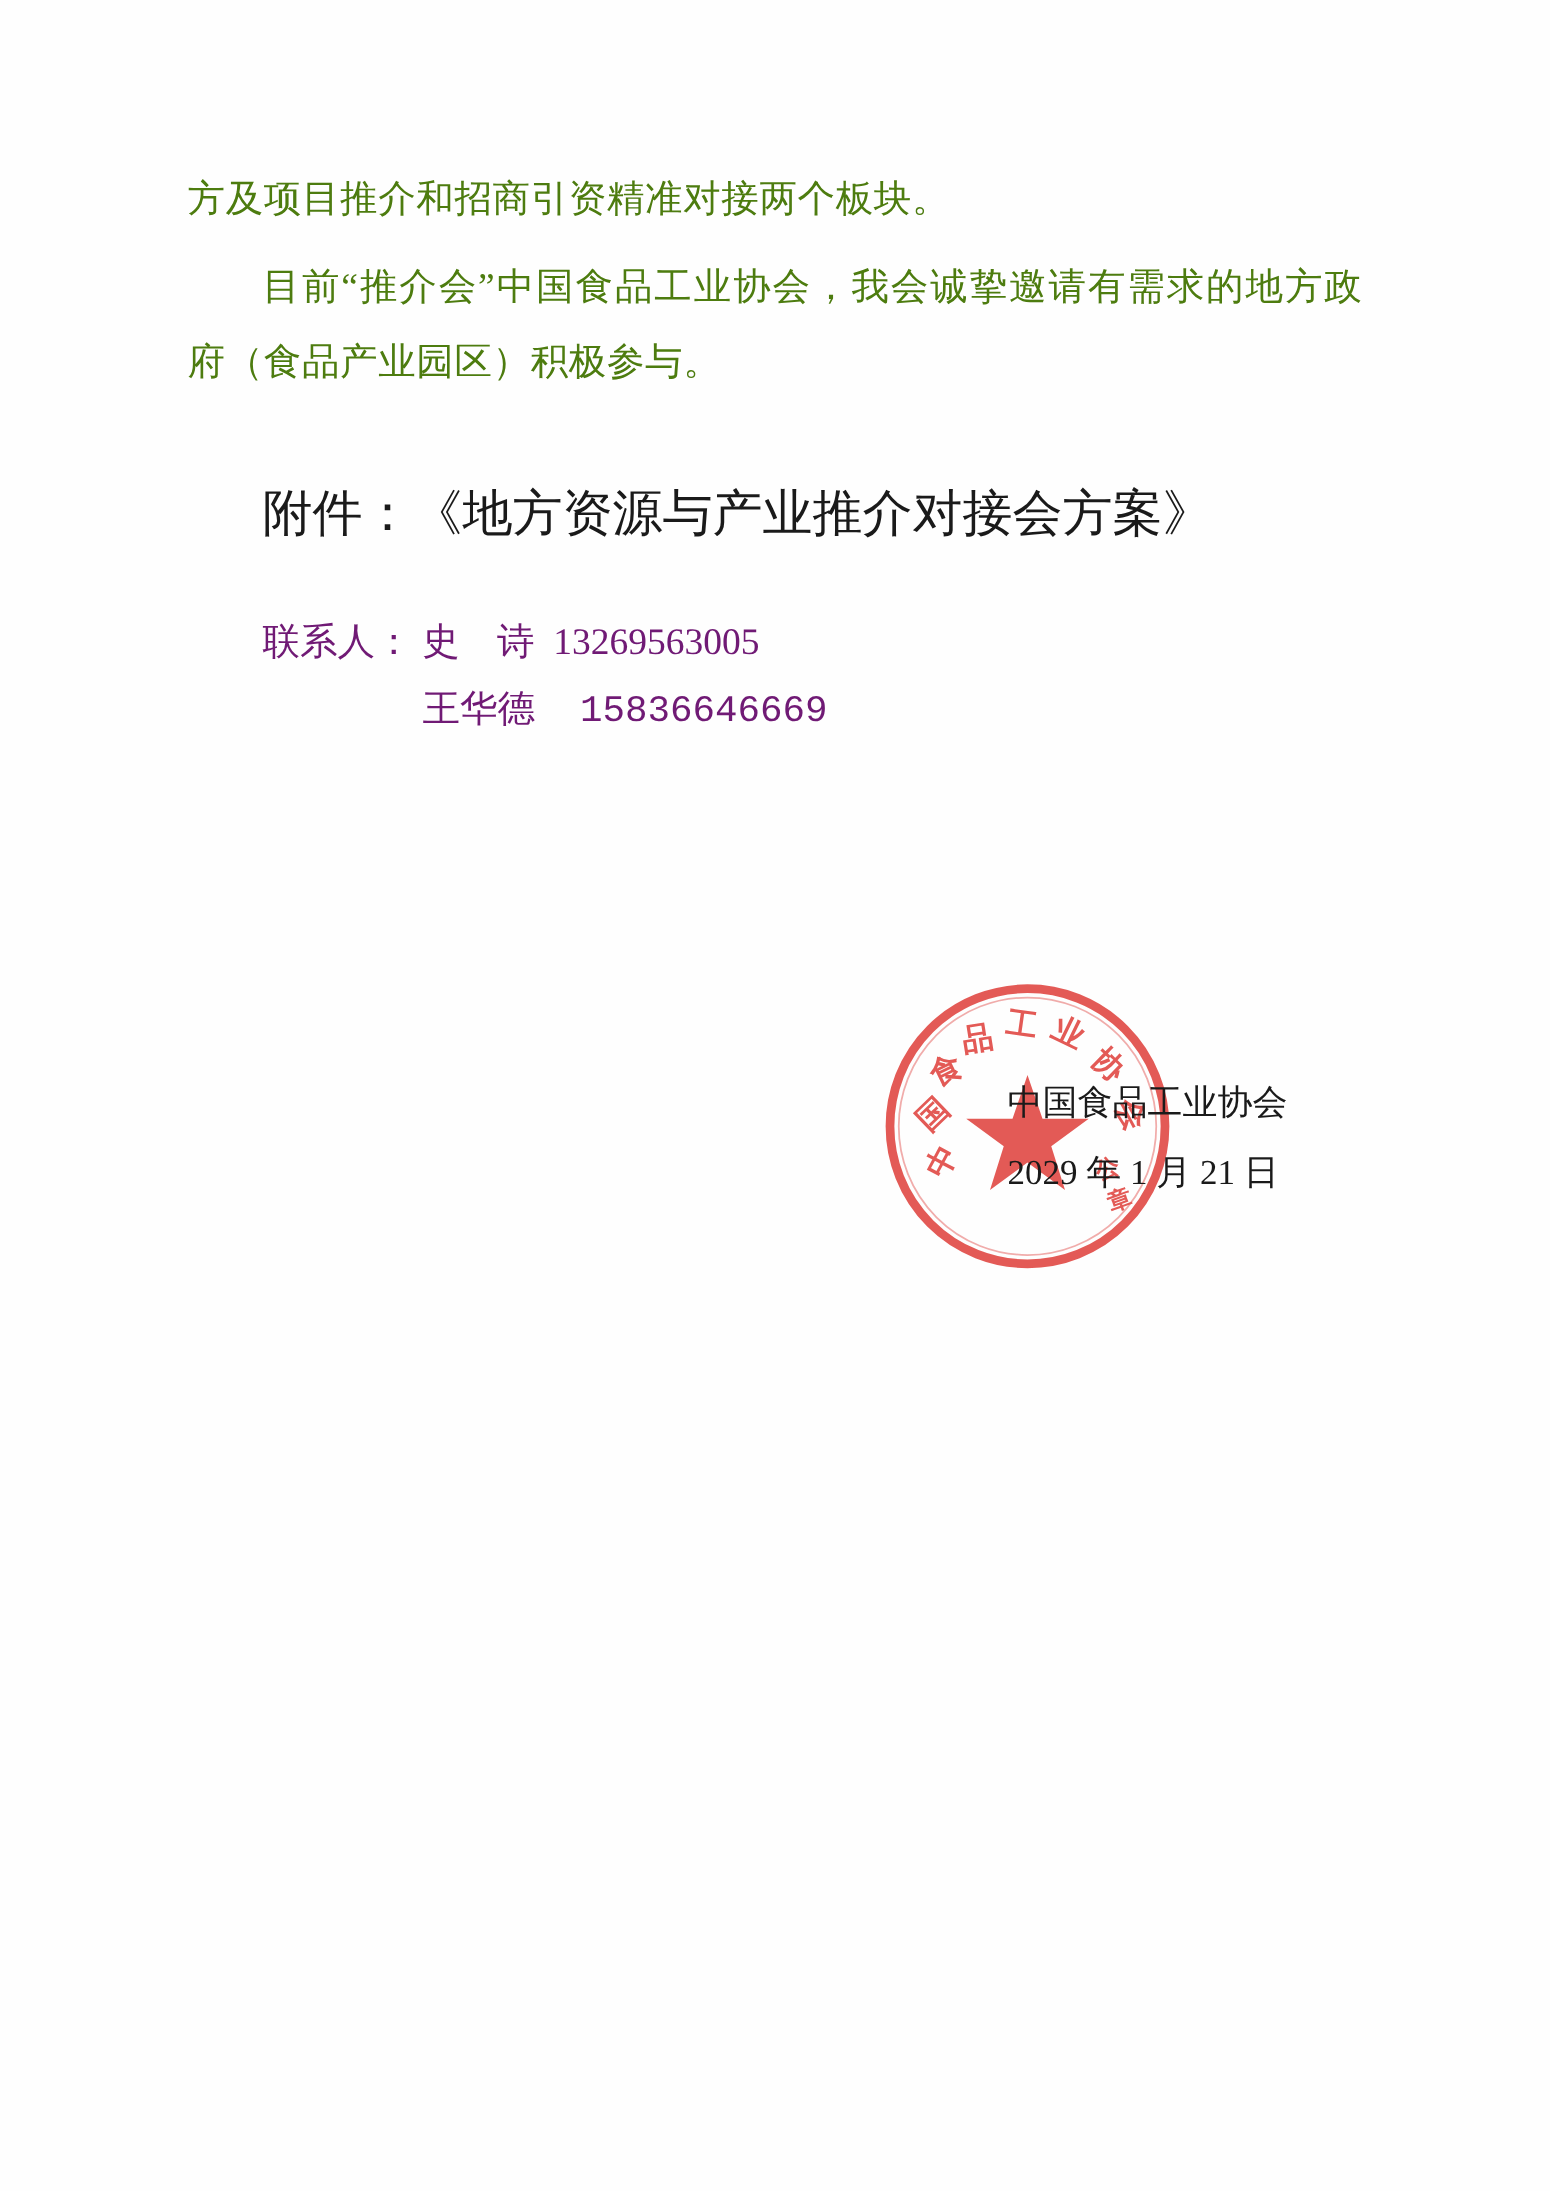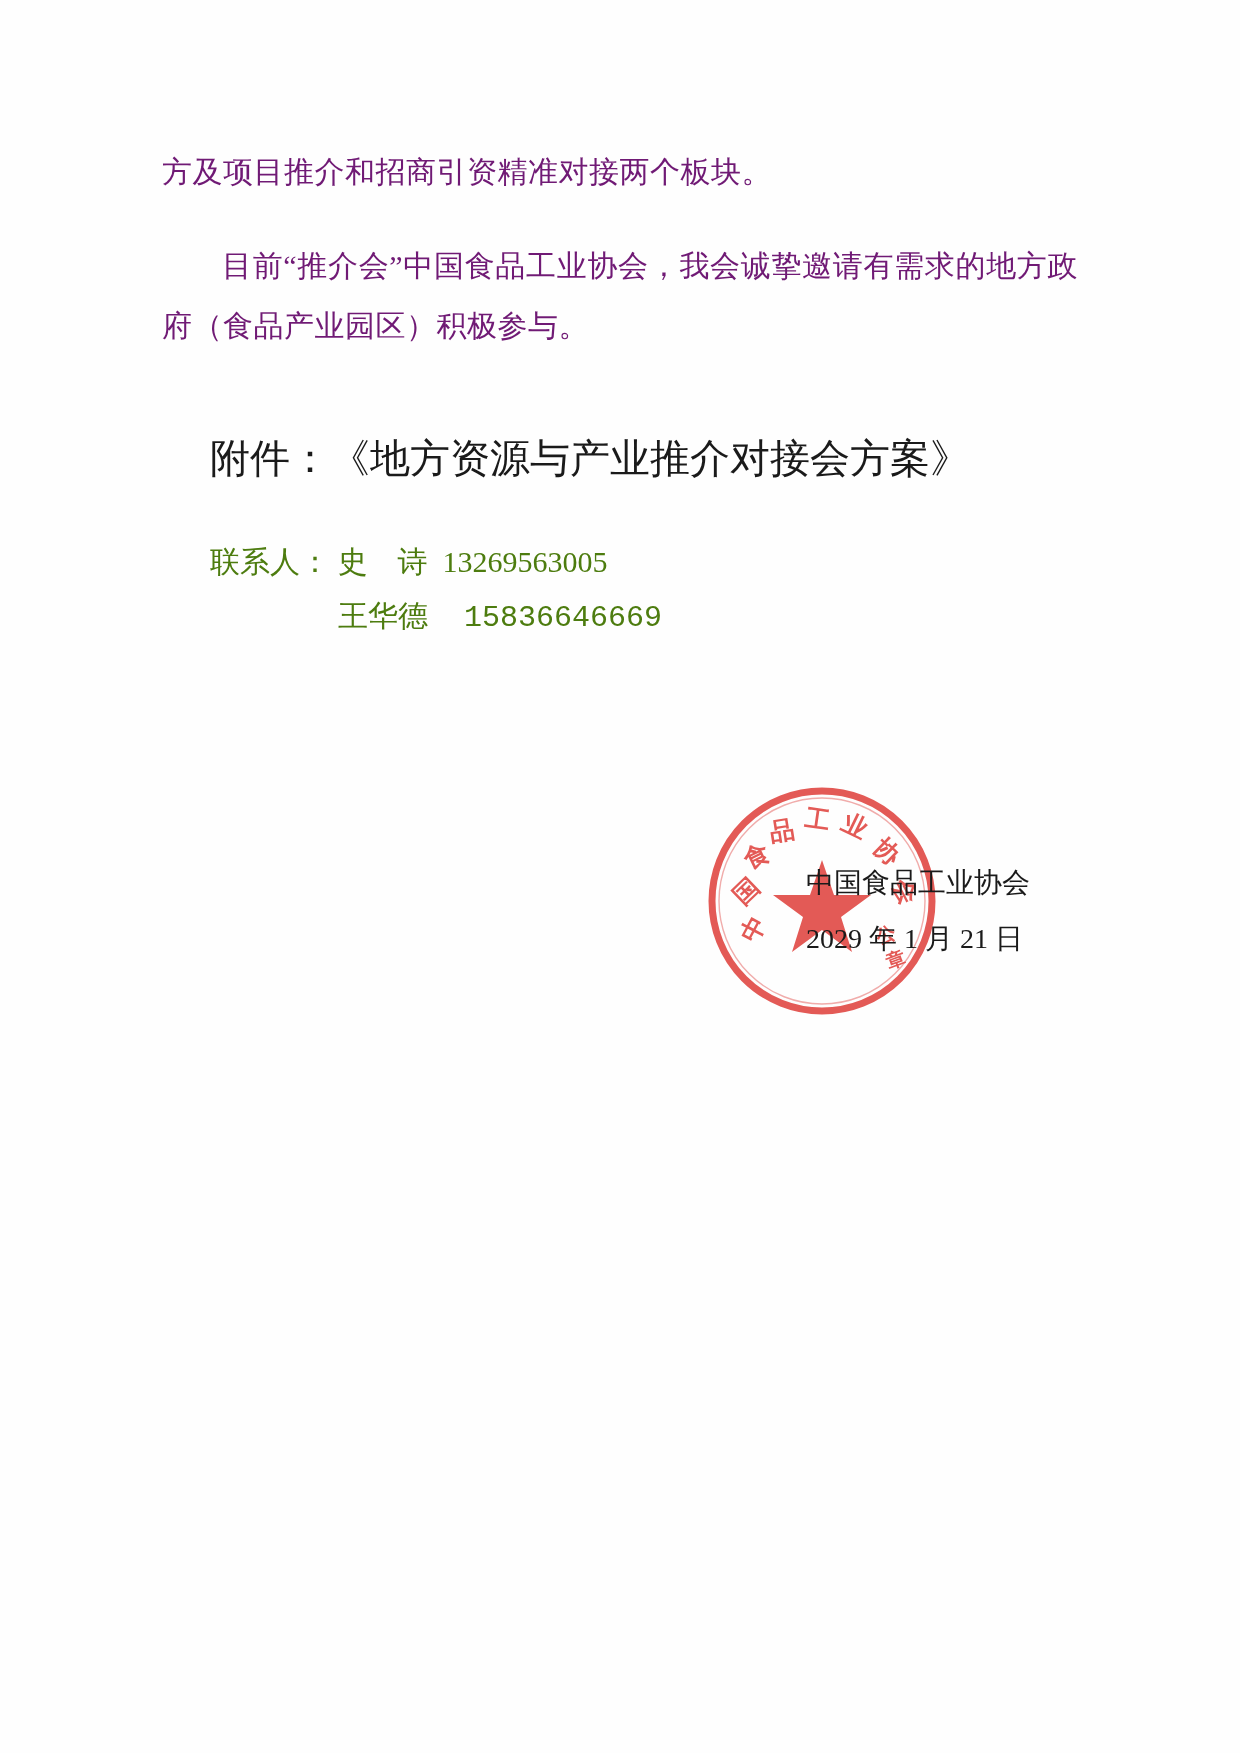--- a/index.html
+++ b/index.html
@@ -23,43 +23,43 @@
   .doc-body {
     position: absolute;
     left: 150px;
     top: 130px;
     width: 940px;
   }
   .para {
     font-size: 30px;
     line-height: 60px;
     letter-spacing: 0.5px;
-    color: #701a75;
+    color: #4d7c0f;
     text-align: justify;
-    margin: 12px;
+    margin: 0;
     font-family: Liberation Serif, serif;
   }
   .indent {
     text-indent: 60px;
   }
   .gap-lg { height: 62px; }
   .gap-md { height: 46px; }
   .gap-sm { height: 10px; }
 
   .attachment {
     font-size: 40px;
     line-height: 58px;
     padding-left: 60px;
     color: #1a1a1a;
   }
   .contacts {
     padding-left: 60px;
     font-size: 30px;
     line-height: 56px;
-    color: #4d7c0f;
+    color: #701a75;
   }
   .contact-row {
     white-space: pre;
   }
   .contact-row.second {
     padding-left: 128px;
     font-family: Liberation Mono, monospace;
   }
 
   .signature {

